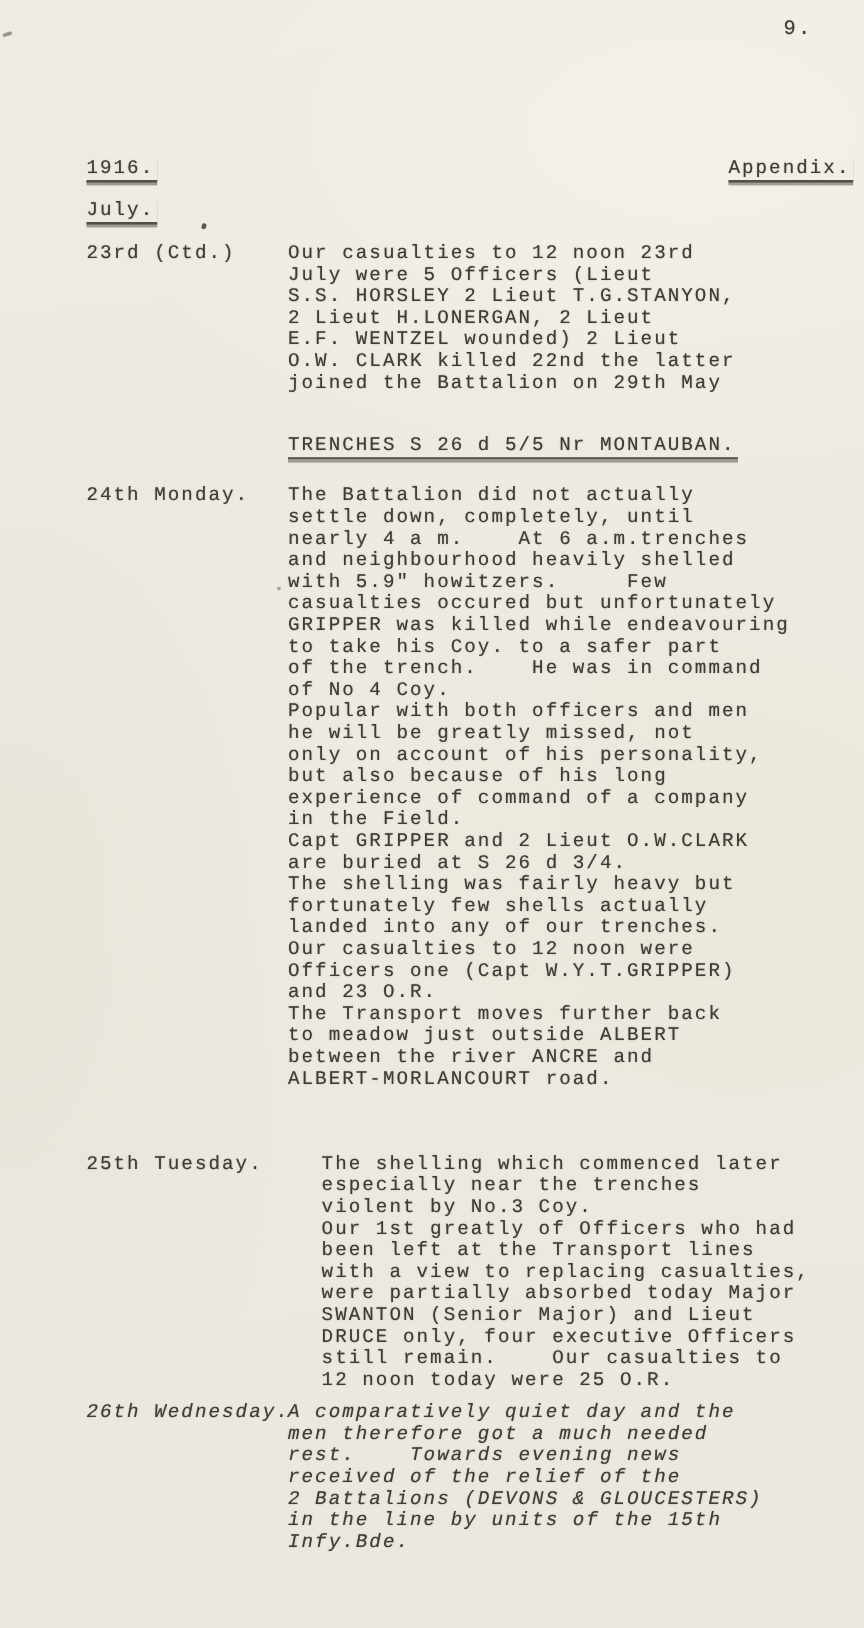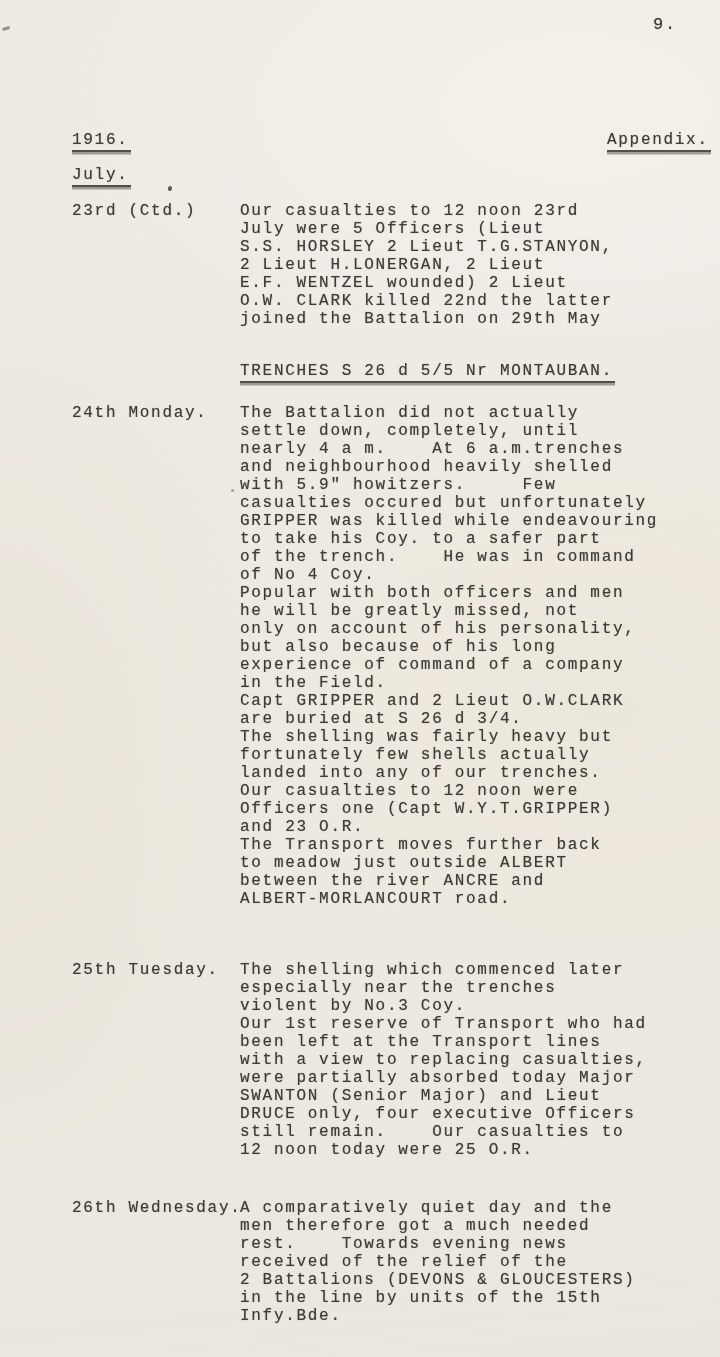--- a/index.html
+++ b/index.html
@@ -108,37 +108,37 @@
           <div class="entry-line">landed into any of our trenches.</div>
           <div class="entry-line">Our casualties to 12 noon were</div>
           <div class="entry-line">Officers one (Capt W.Y.T.GRIPPER)</div>
           <div class="entry-line">and 23 O.R.</div>
           <div class="entry-line">The Transport moves further back</div>
           <div class="entry-line">to meadow just outside ALBERT</div>
           <div class="entry-line">between the river ANCRE and</div>
           <div class="entry-line">ALBERT-MORLANCOURT road.</div>
         </div>
       </div>
-      <div class="entry" style="top: 961px;">
+      <div class="entry" style="top: 961px; padding-left: 28px;">
         <div class="entry-date">25th Tuesday.</div>
         <div class="entry-body">
           <div class="entry-line">The shelling which commenced later</div>
           <div class="entry-line">especially near the trenches</div>
           <div class="entry-line">violent by No.3 Coy.</div>
-          <div class="entry-line">Our 1st reserve of Transport who had</div>
+          <div class="entry-line">Our 1st greatly of Officers who had</div>
           <div class="entry-line">been left at the Transport lines</div>
           <div class="entry-line">with a view to replacing casualties,</div>
           <div class="entry-line">were partially absorbed today Major</div>
           <div class="entry-line">SWANTON (Senior Major) and Lieut</div>
           <div class="entry-line">DRUCE only, four executive Officers</div>
           <div class="entry-line">still remain.    Our casualties to</div>
           <div class="entry-line">12 noon today were 25 O.R.</div>
         </div>
       </div>
-      <div class="entry" style="top: 1199px;">
+      <div class="entry" style="top: 1168px; font-style: italic;">
         <div class="entry-date">26th Wednesday.</div>
         <div class="entry-body">
           <div class="entry-line">A comparatively quiet day and the</div>
           <div class="entry-line">men therefore got a much needed</div>
           <div class="entry-line">rest.    Towards evening news</div>
           <div class="entry-line">received of the relief of the</div>
           <div class="entry-line">2 Battalions (DEVONS &amp; GLOUCESTERS)</div>
           <div class="entry-line">in the line by units of the 15th</div>
           <div class="entry-line">Infy.Bde.</div>
         </div>

